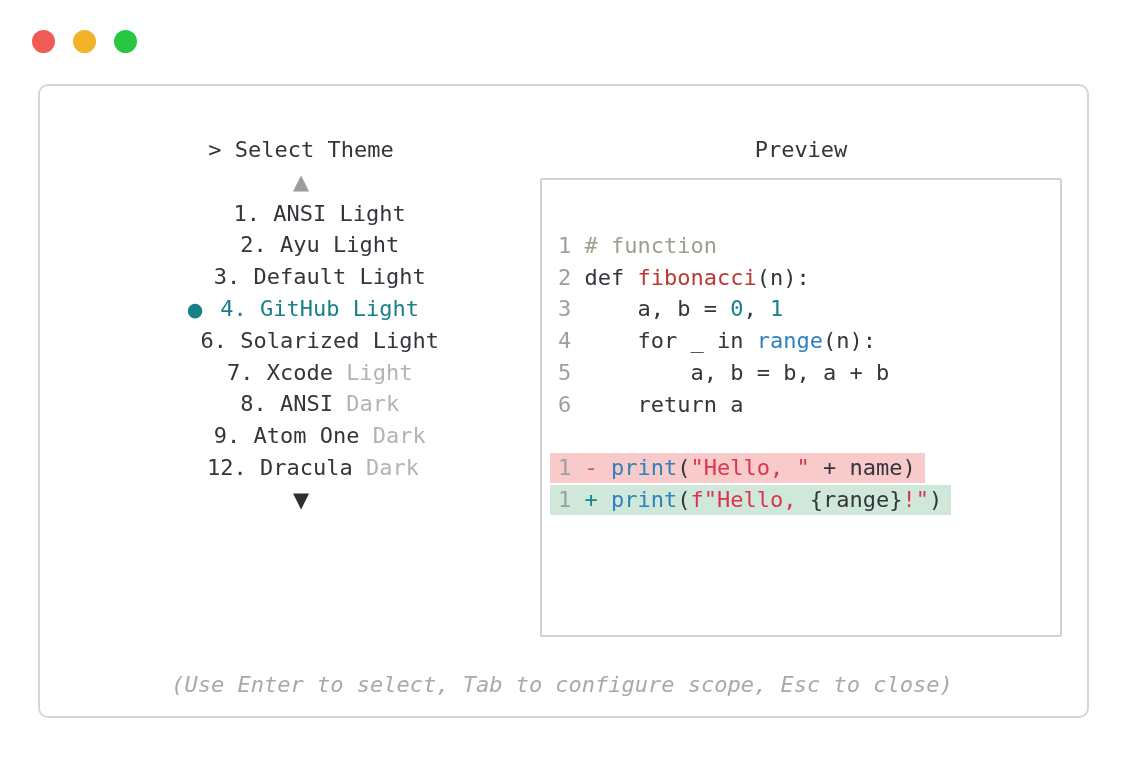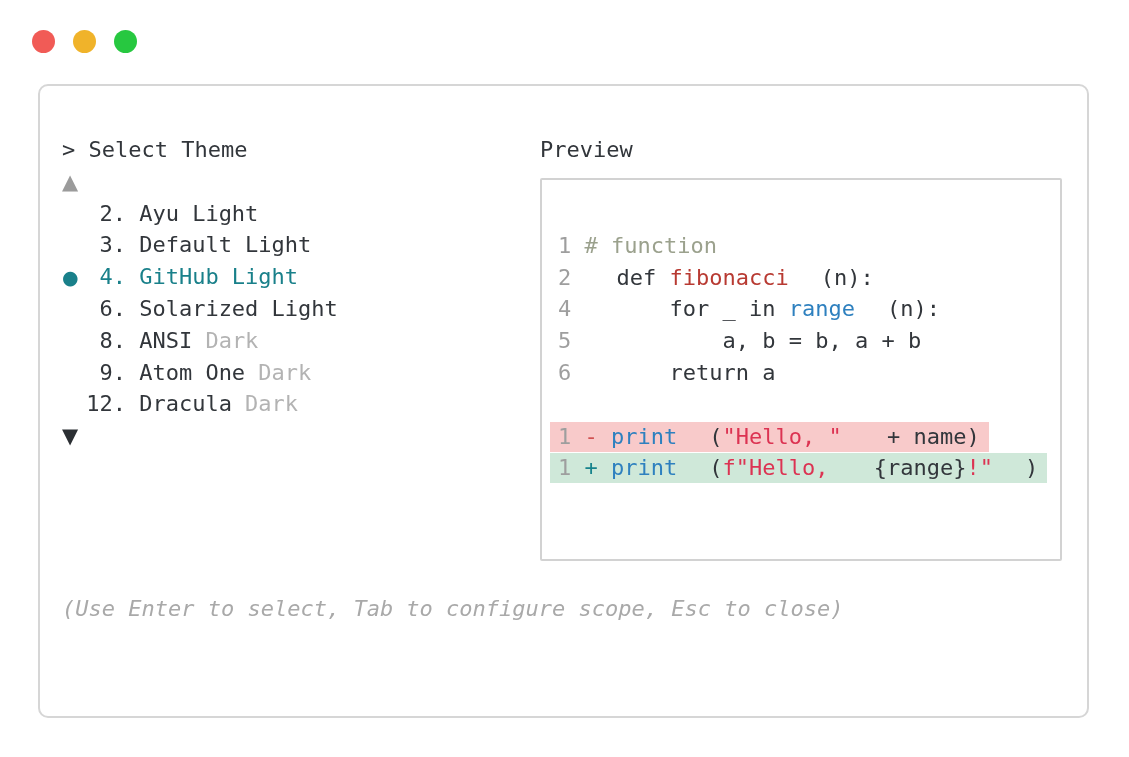--- a/index.html
+++ b/index.html
@@ -14,43 +14,43 @@
 
   .panel { position:absolute; left:38px; top:84px; width:1051px; height:634px;
     background:#fff; border:2px solid var(--panel-border); border-radius:10px;
     padding:48px 25px 0 22px; }
 
   .columns { display:flex; }
   .left-col  { width:478px; flex:none; }
   .right-col { flex:1; }
 
   .row { height:31.8px; line-height:31.8px; font-size:22px; white-space:pre;
-    color:var(--text); }
+    color:var(--text);text-align:center; }
 
   .prompt-row { color:var(--text); }
 
   .arrow-row .arrow { font-family:"DejaVu Sans",sans-serif; font-size:21px; }
   .arrow-up   { color:var(--arrow-gray); }
   .arrow-down { color:var(--arrow-dark); }
 
   .theme-row .marker { display:inline-block; width:2ch; color:var(--teal);
     font-family:"DejaVu Sans",sans-serif; font-size:19px; }
   .theme-row .num, .theme-row .nm { color:var(--text); }
   .theme-row.selected .num, .theme-row.selected .nm { color:var(--teal); }
   .theme-row .muted { color:var(--muted-gray); }
 
   .preview-label { color:var(--text); }
-  .preview-box { margin-top:12px; width:522px; height:383px;
+  .preview-box { margin-top:12px; width:522px; height:459px;
     border:2px solid var(--preview-border); border-radius:2px; background:#fff;
     padding:50px 0 0 16px; }
 
   .code-row { height:31.8px; line-height:31.8px; font-size:22px; white-space:pre; }
   .lineno { color:var(--lineno); }
 
-  .c-text    { color:var(--text);margin-left:32px; }
+  .c-text    { color:var(--text); }
   .c-comment { color:var(--comment); }
   .c-func    { color:var(--func-red); }
   .c-num     { color:var(--num-teal); }
   .c-blue    { color:var(--blue); }
   .c-string  { color:var(--string-red); }
   .c-minus   { color:var(--minus-red); }
   .c-plus    { color:var(--plus-teal); }
 
   .hl { display:inline-block; height:30px; line-height:30px;
     padding:0 9px 0 8px; margin-left:-8px; }
@@ -68,36 +68,39 @@
   <div class="light green"></div>
 </div>
 
 <div class="panel">
   <div class="columns">
 
     <div class="left-col">
       <div class="row prompt-row">&gt; Select Theme</div>
       <div class="row arrow-row"><span class="arrow arrow-up">▲</span></div>
       <div id="theme-list">
+          <div class="row theme-row"><span class="marker"> </span><span class="num"> 1. </span><span class="nm">ANSI Light</span></div>
           <div class="row theme-row"><span class="marker"> </span><span class="num"> 2. </span><span class="nm">Ayu Light</span></div>
           <div class="row theme-row"><span class="marker"> </span><span class="num"> 3. </span><span class="nm">Default Light</span></div>
           <div class="row theme-row selected"><span class="marker">●</span><span class="num"> 4. </span><span class="nm">GitHub Light</span></div>
           <div class="row theme-row"><span class="marker"> </span><span class="num"> 6. </span><span class="nm">Solarized Light</span></div>
+          <div class="row theme-row"><span class="marker"> </span><span class="num"> 7. </span><span class="nm">Xcode</span><span class="muted"> Light</span></div>
           <div class="row theme-row"><span class="marker"> </span><span class="num"> 8. </span><span class="nm">ANSI</span><span class="muted"> Dark</span></div>
           <div class="row theme-row"><span class="marker"> </span><span class="num"> 9. </span><span class="nm">Atom One</span><span class="muted"> Dark</span></div>
           <div class="row theme-row"><span class="marker"> </span><span class="num">12. </span><span class="nm">Dracula</span><span class="muted"> Dark</span></div>
         </div>
       <div class="row arrow-row"><span class="arrow arrow-down">▼</span></div>
     </div>
 
     <div class="right-col">
       <div class="row preview-label">Preview</div>
       <div class="preview-box" id="preview-box">
           <div class="code-row"><span class="lineno">1</span> <span class="c-comment"># function</span></div>
           <div class="code-row"><span class="lineno">2</span> <span class="c-text">def </span><span class="c-func">fibonacci</span><span class="c-text">(n):</span></div>
+          <div class="code-row"><span class="lineno">3</span> <span class="c-text">    a, b = </span><span class="c-num">0</span><span class="c-text">, </span><span class="c-num">1</span></div>
           <div class="code-row"><span class="lineno">4</span> <span class="c-text">    for _ in </span><span class="c-blue">range</span><span class="c-text">(n):</span></div>
           <div class="code-row"><span class="lineno">5</span> <span class="c-text">        a, b = b, a + b</span></div>
           <div class="code-row"><span class="lineno">6</span> <span class="c-text">    return a</span></div>
           <div class="code-row"></div>
           <div class="code-row"><span class="hl removed"><span class="lineno">1</span> <span class="c-minus">- </span><span class="c-blue">print</span><span class="c-text">(</span><span class="c-string">"Hello, "</span><span class="c-text"> + name)</span></span></div>
           <div class="code-row"><span class="hl added"><span class="lineno">1</span> <span class="c-plus">+ </span><span class="c-blue">print</span><span class="c-text">(</span><span class="c-string">f"Hello, </span><span class="c-text">{range}</span><span class="c-string">!"</span><span class="c-text">)</span></span></div>
         </div>
     </div>
 
   </div>

